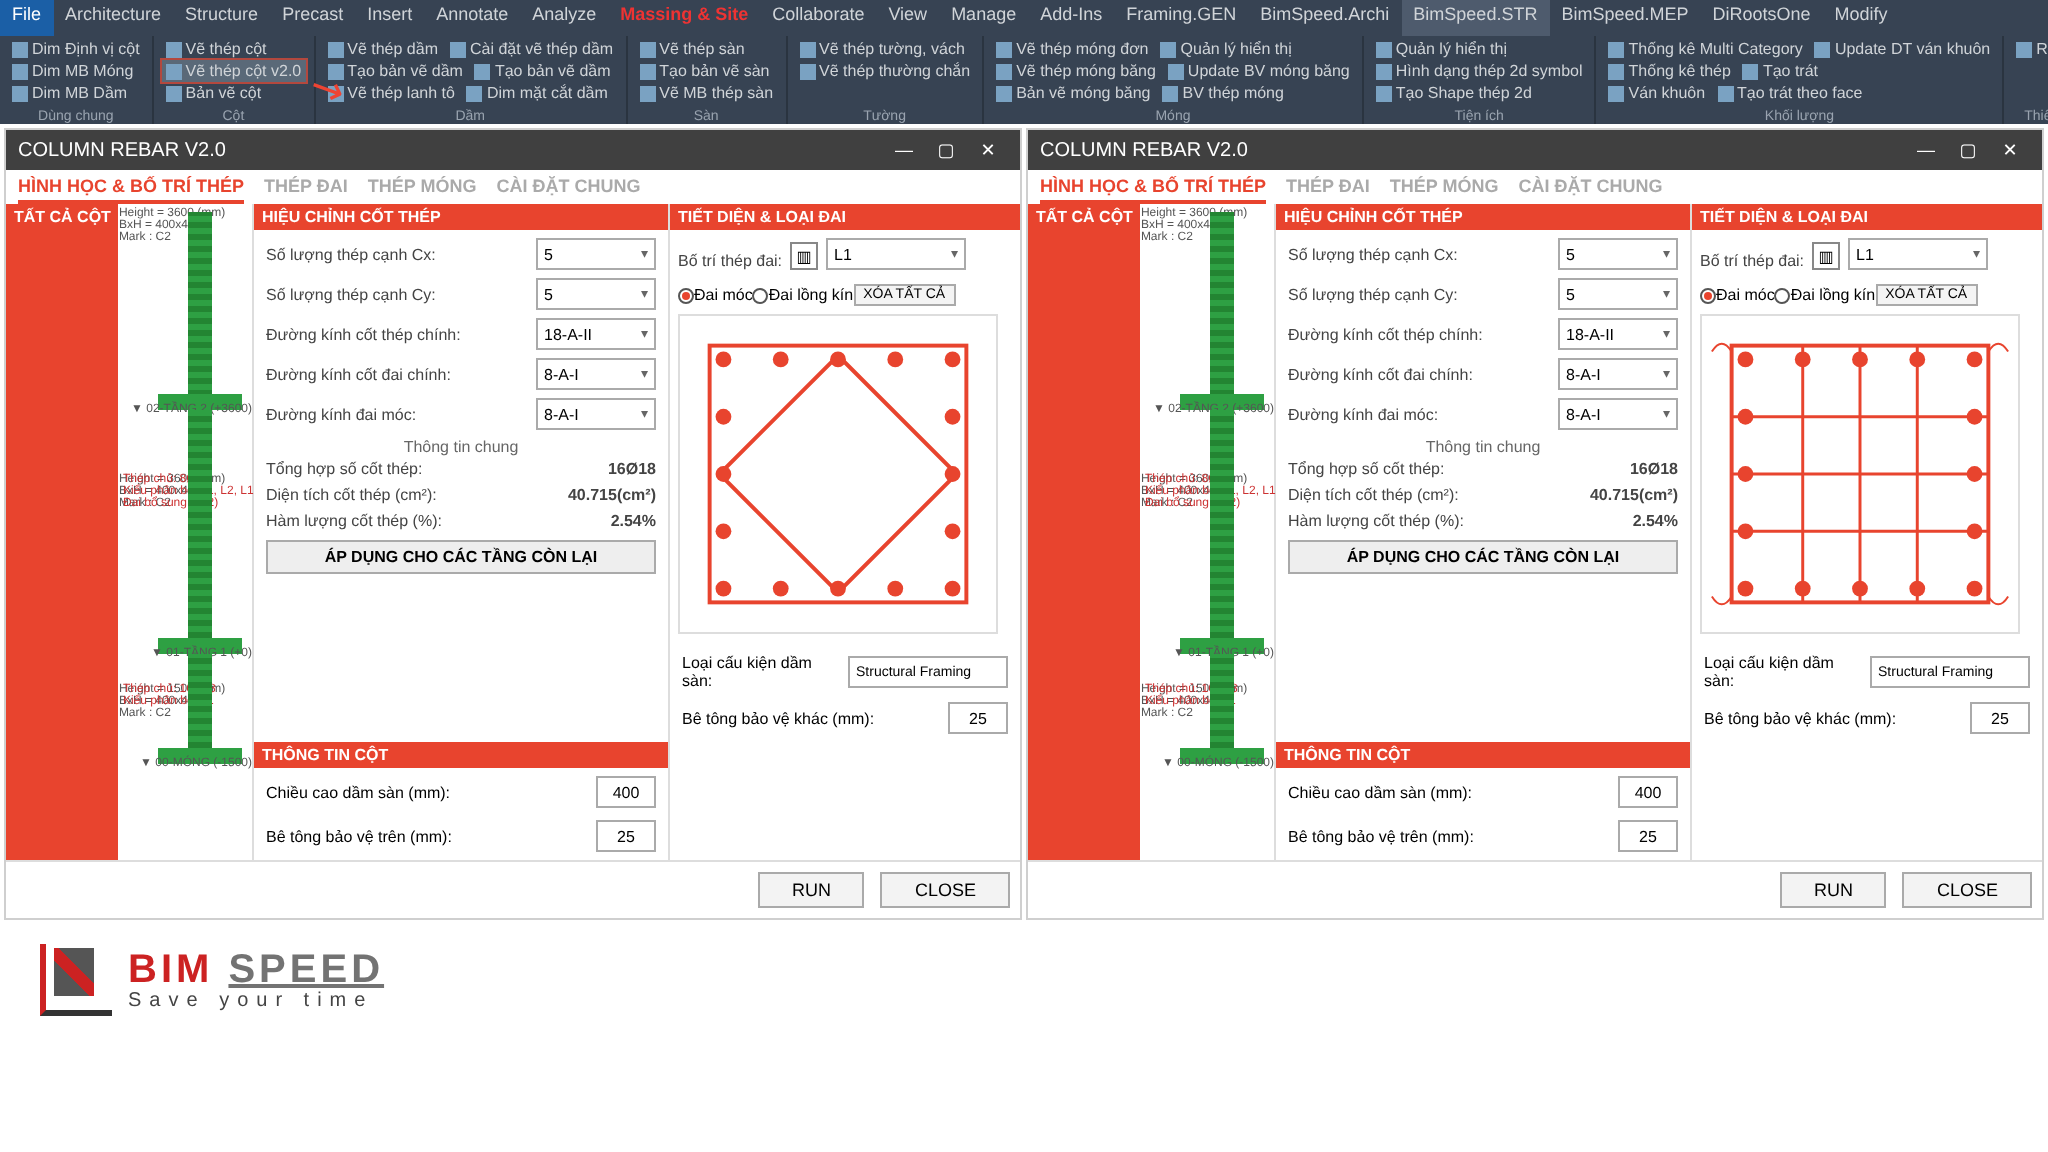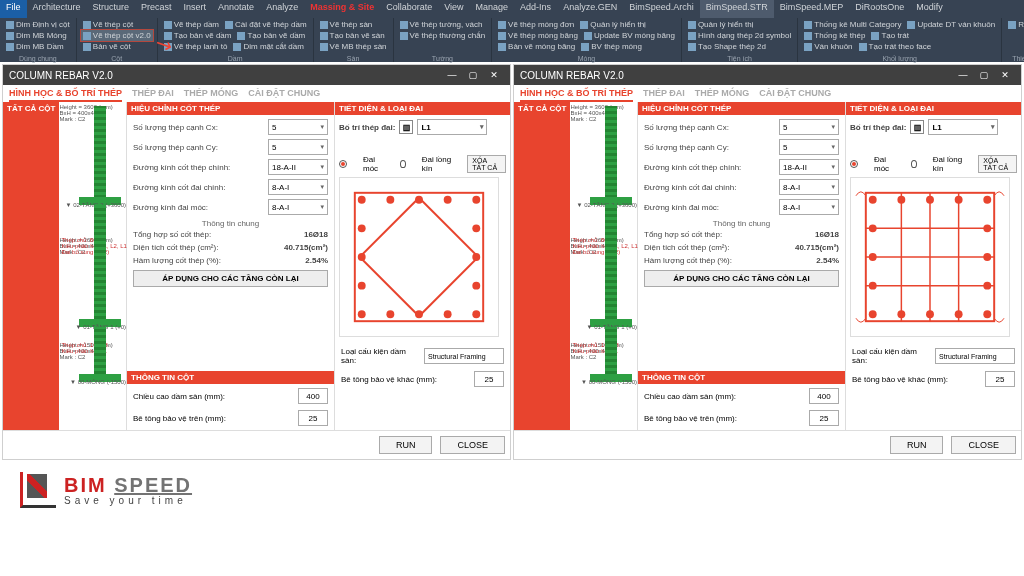--- a/index.html
+++ b/index.html
@@ -52,25 +52,25 @@
 .form-row label { flex: 1; color: #444; }
 .form-row .input { width: 60px; height: 16px; border: 1px solid #aaa; padding: 1px 3px; font-size: 8px; display: flex; align-items: center; justify-content: space-between; }
 .chev { font-size: 7px; color: #666; }
 .info-block { font-size: 8px; color: #444; padding: 2px 0; }
 .info-block .val { float: right; text-align: right; font-weight: bold; }
 .wide-btn { background: #eee; border: 1px solid #aaa; text-align: center; padding: 3px; font-size: 8px; font-weight: bold; margin-top: 3px; cursor: pointer; }
 .info-title { text-align: center; font-size: 8px; color: #666; }
 
 
 .tietdien { padding: 4px; font-size: 8px; }
-.tietdien-row { display: flex; align-items: center; gap: 4px; margin-bottom: 20px; font-weight: bold; }
+.tietdien-row { display: flex; align-items: flex-end; gap: 4px; margin-bottom: 7px; }
 .tietdien-row label { color: #444; }
 .sel-box { width: 70px; height: 16px; border: 1px solid #aaa; padding: 1px 3px; display: flex; align-items: center; justify-content: space-between; }
 .icon-bar { width: 14px; height: 14px; border: 1px solid #888; display: inline-flex; align-items: center; justify-content: center; }
-.radio-row { display: flex; align-items: center; gap: 16px; font-size: 8px; margin-bottom: 4px; }
+.radio-row { display: flex; align-items: center; gap: 0; font-size: 8px; margin-bottom: 4px; }
 .radio { width: 8px; height: 8px; border: 1px solid #555; border-radius: 50%; display: inline-block; }
 .radio.checked::after { content:''; display:block; width:4px; height:4px; background:#e8442e; border-radius:50%; margin:1px; }
 .clear-btn { border: 1px solid #aaa; padding: 1px 4px; font-size: 7px; background: #f4f4f4; cursor: pointer; }
 .section-svg { width: 160px; height: 160px; border: 1px solid #ddd; }
 
 
 .bottom-info { padding: 4px 6px; font-size: 8px; display: flex; gap: 8px; }
 .bi-row { display: flex; align-items: center; gap: 4px; }
 .bi-input { width: 30px; height: 16px; border: 1px solid #aaa; text-align: center; font-size: 8px; }
 
@@ -97,21 +97,21 @@
     <span class="tab">Structure</span>
     <span class="tab">Precast</span>
     <span class="tab">Insert</span>
     <span class="tab">Annotate</span>
     <span class="tab">Analyze</span>
     <span class="tab arrow">Massing &amp; Site</span>
     <span class="tab">Collaborate</span>
     <span class="tab">View</span>
     <span class="tab">Manage</span>
     <span class="tab">Add-Ins</span>
-    <span class="tab">Analyze.GEN</span>
+    <span class="tab">Framing.GEN</span>
     <span class="tab">BimSpeed.Archi</span>
     <span class="tab active">BimSpeed.STR</span>
     <span class="tab">BimSpeed.MEP</span>
     <span class="tab">DiRootsOne</span>
     <span class="tab">Modify</span>
   </div>
   <div class="ribbon-body">
     <div class="ribbon-group">
       <div class="ribbon-rows">
         <div class="rbtn">

